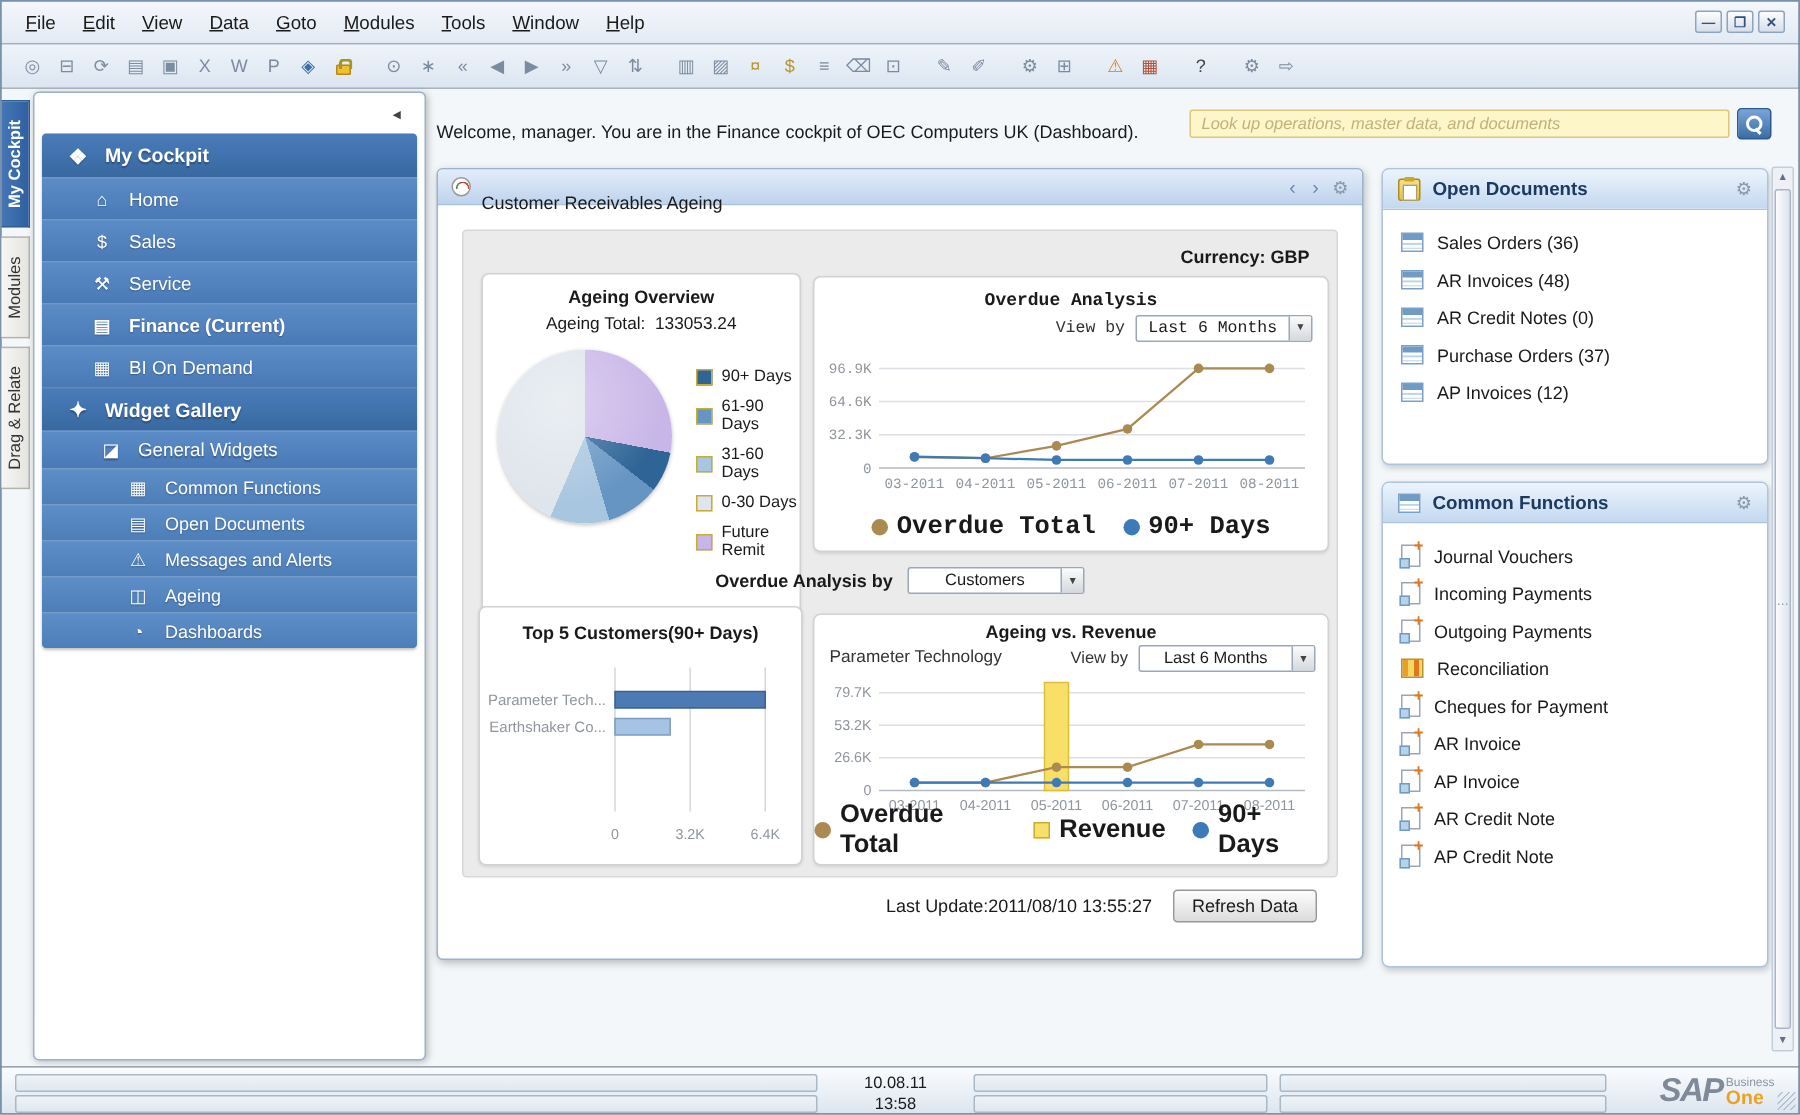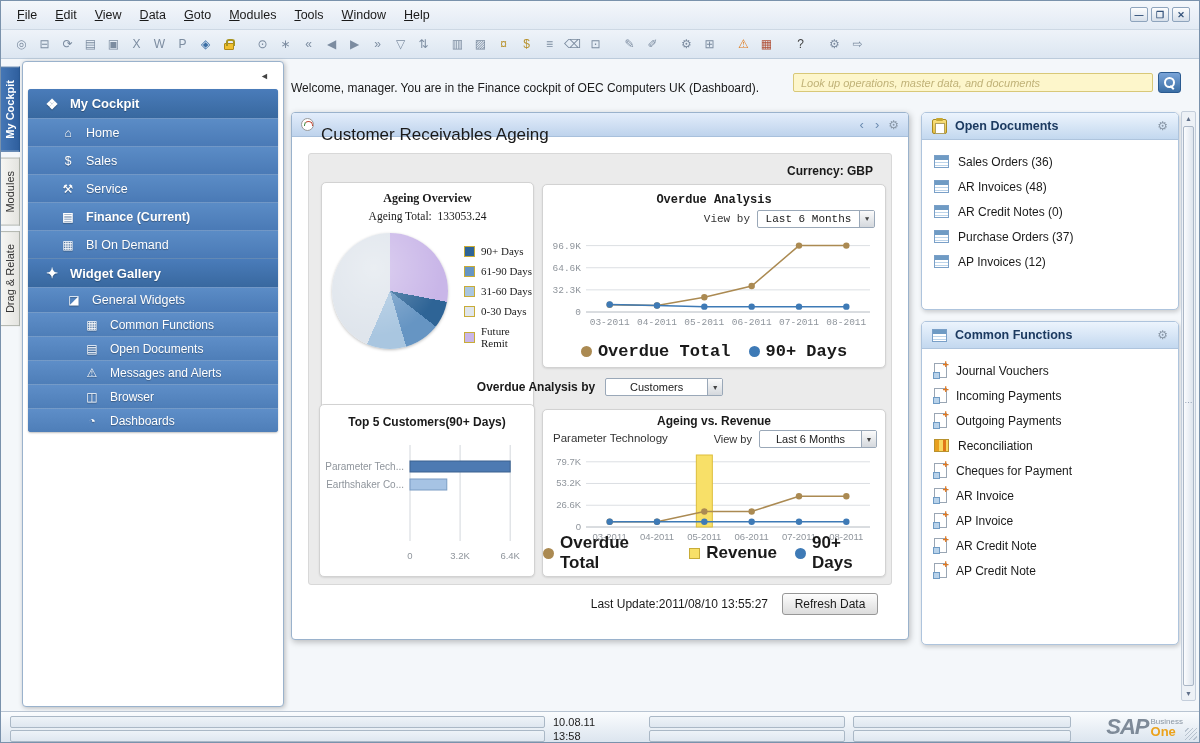--- a/index.html
+++ b/index.html
@@ -69,28 +69,28 @@
 
   
   .widget { position:absolute; left:2px; top:53px; width:618px; height:528px; background:#fff;
             border:1px solid #9ab2cc; border-radius:4px; box-shadow:1px 2px 6px rgba(0,0,0,.25); }
   .widget-header { height:24px; background:linear-gradient(#e3edfb,#bed3ec); border-bottom:1px solid #a8c0dc;
                    border-radius:3px 3px 0 0; display:flex; align-items:center; padding:0 9px; gap:7px; }
   .gauge-icon { width:13px; height:13px; border-radius:50%; background:#fff; border:1px solid #999;
                 position:relative; flex:0 0 auto; }
   .gauge-icon::before { content:""; position:absolute; left:2px; top:2px; width:7px; height:4px;
                         border:1.5px solid #c04838; border-bottom:none; border-radius:7px 7px 0 0; border-left-color:#3f8a3f; }
-  .widget-title { font-size:17px; color:#1a1a1a; flex:1;margin-top:20px; }
+  .widget-title { font-size:12px; color:#1a1a1a; flex:1;margin-top:20px; }
   .nav-arrow { font-size:13px; color:#6a8ab0; padding:0 2px; }
   .wrench { font-size:12px; color:#8a98a8; }
   .widget-gray { position:absolute; left:16px; right:16px; top:40px; height:432px; background:#ebebeb;
                  border:1px solid #d8d8d8; border-radius:3px; }
   .currency { position:absolute; top:10px; right:18px; font-size:12px; font-weight:bold; color:#1a1a1a;margin-left:36px; }
   .card { position:absolute; background:#fff; border:1px solid #d2d2d2; border-radius:5px; box-shadow:0 1px 2px rgba(0,0,0,.10); }
-  .card-pie  { left:12px;  top:28px;  width:213px; height:240px;font-family:Liberation Serif, serif; }
+  .card-pie  { left:12px;  top:28px;  width:213px; height:240px; }
   .card-od   { left:233px; top:30px;  width:344px; height:184px;font-family:Liberation Mono, monospace; }
   .card-top5 { left:10px;  top:250px; width:216px; height:173px; }
   .card-avr  { left:233px; top:255px; width:344px; height:168px; }
   .card-title { position:absolute; top:8px; left:0; right:0; text-align:center; font-size:12px; font-weight:bold; color:#1a1a1a; }
   .pie-sub { position:absolute; top:27px; left:0; right:0; text-align:center; font-size:11.5px; color:#1a1a1a; }
   #pie-chart { position:absolute; left:10px; top:50px; width:116px; height:116px; border-radius:50%;
                box-shadow:0 1px 3px rgba(0,0,0,.25); }
   .pie-legend { position:absolute; left:142px; top:62px; display:flex; flex-direction:column; gap:8px; }
   .legend-item { display:inline-flex; align-items:center; gap:6px; font-size:11px; color:#1a1a1a; }
   .sw { width:11px; height:11px; flex:0 0 auto; border:1px solid rgba(0,0,0,.18); }
@@ -144,21 +144,21 @@
   .vs-thumb { position:absolute; left:1px; right:1px; top:14px; bottom:14px; background:linear-gradient(90deg,#fbfcfe,#dde4ed);
               border:1px solid #aab6c6; border-radius:2px; }
   .vs-grip { position:absolute; left:0; right:0; top:50%; margin-top:-8px; text-align:center; font-size:8px; color:#8a98ac; letter-spacing:0; }
 
   
   .statusbar { position:absolute; bottom:0; left:0; right:0; height:31px; background:linear-gradient(#fafcfe,#dce5ef);
                border-top:1px solid #b8c4d2; padding-top:2px; }
   .srow { height:13px; margin:1px 128px 0 9px; display:flex; align-items:center; gap:8px; }
   .sfield { height:12px; background:linear-gradient(#eef3f8,#dfe7f0); border:1px solid #aab8c6; border-radius:2px; }
   .sf-long { flex:1; }
-  .sf-date { width:88px; text-align:left; font-size:11px; color:#1a1a1a; flex:0 0 auto; }
+  .sf-date { width:88px; text-align:center; font-size:11px; color:#1a1a1a; flex:0 0 auto; }
   .sf-mid { width:196px; flex:0 0 auto; }
   .sf-right { width:218px; flex:0 0 auto; }
   .sap-logo { position:absolute; right:16px; bottom:4px; display:flex; align-items:flex-start; gap:2px; }
   .sap-word { font-size:22px; font-weight:bold; font-style:italic; color:#7e8a98; letter-spacing:-1px; line-height:22px; }
   .sap-stack { display:flex; flex-direction:column; line-height:10px; padding-top:1px; }
   .sap-business { font-size:8px; color:#8a96a3; }
   .sap-one { font-size:13px; font-weight:bold; color:#eba21c; }
   .resize-grip { position:absolute; right:2px; bottom:2px; width:12px; height:12px;
     background:repeating-linear-gradient(135deg,transparent 0 2px,#9aa8b8 2px 3px); opacity:.6; }
 </style>
@@ -275,21 +275,21 @@
           <div class="sb-row sub">
             <span class="sb-icon">▤</span>
             <span>Open Documents</span>
           </div>
           <div class="sb-row sub">
             <span class="sb-icon">⚠</span>
             <span>Messages and Alerts</span>
           </div>
           <div class="sb-row sub">
             <span class="sb-icon">◫</span>
-            <span>Browser</span>
+            <span>Ageing</span>
           </div>
           <div class="sb-row sub">
             <span class="sb-icon">◔</span>
             <span>Dashboards</span>
           </div>
         </div>
     </div>
 
     <div class="main">
       <div class="welcome-row">Welcome, manager. You are in the Finance cockpit of OEC Computers UK (Dashboard).</div>

